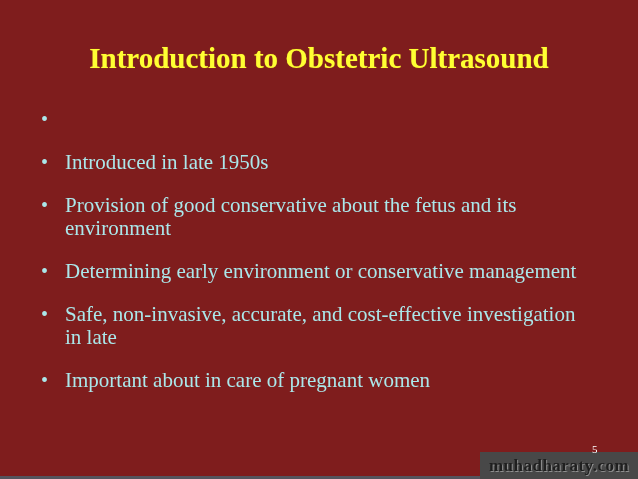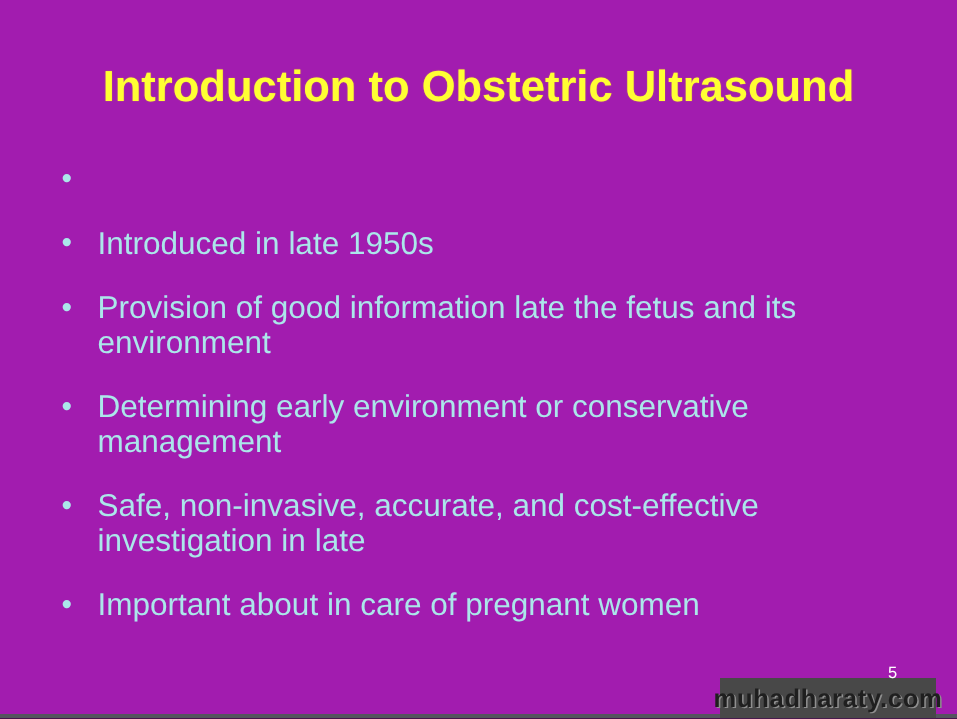--- a/index.html
+++ b/index.html
@@ -4,23 +4,23 @@
 <style>
   html, body {
     margin: 0;
     padding: 0;
     background: #000;
   }
   .slide {
     position: relative;
     width: 638px;
     height: 479px;
-    background: #a21caf;
+    background: #7f1d1d;
     overflow: hidden;
-    font-family: Liberation Sans, sans-serif;
+    font-family: Liberation Serif, serif;
   }
   .slide-title {
     position: absolute;
     top: 42px;
     left: 0;
     width: 100%;
     text-align: center;
     font-size: 29px;
     font-weight: bold;
     letter-spacing: 0px;
@@ -57,21 +57,21 @@
     left: 0;
     bottom: 0;
     width: 100%;
     height: 3px;
     background: #55555e;
   }
   .watermark-box {
     position: absolute;
     left: 480px;
     top: 452px;
-    width: 144px;
+    width: 158px;
     height: 27px;
     background: #484848;
     z-index: 2;
     display: flex;
     align-items: center;
     justify-content: center;
   }
   .watermark-text {
     font-size: 17px;
     font-weight: bold;
@@ -102,21 +102,21 @@
       <span class="bullet-dot">•</span>
     </div>
 
     <div class="bullet-item">
       <span class="bullet-dot">•</span>
       <span class="bullet-text">Introduced in late 1950s</span>
     </div>
 
     <div class="bullet-item">
       <span class="bullet-dot">•</span>
-      <span class="bullet-text">Provision of good information late the fetus and its environment</span>
+      <span class="bullet-text">Provision of good conservative about the fetus and its environment</span>
     </div>
 
     <div class="bullet-item">
       <span class="bullet-dot">•</span>
       <span class="bullet-text">Determining early environment or conservative management</span>
     </div>
 
     <div class="bullet-item">
       <span class="bullet-dot">•</span>
       <span class="bullet-text">Safe, non-invasive, accurate, and cost-effective investigation in late</span>

